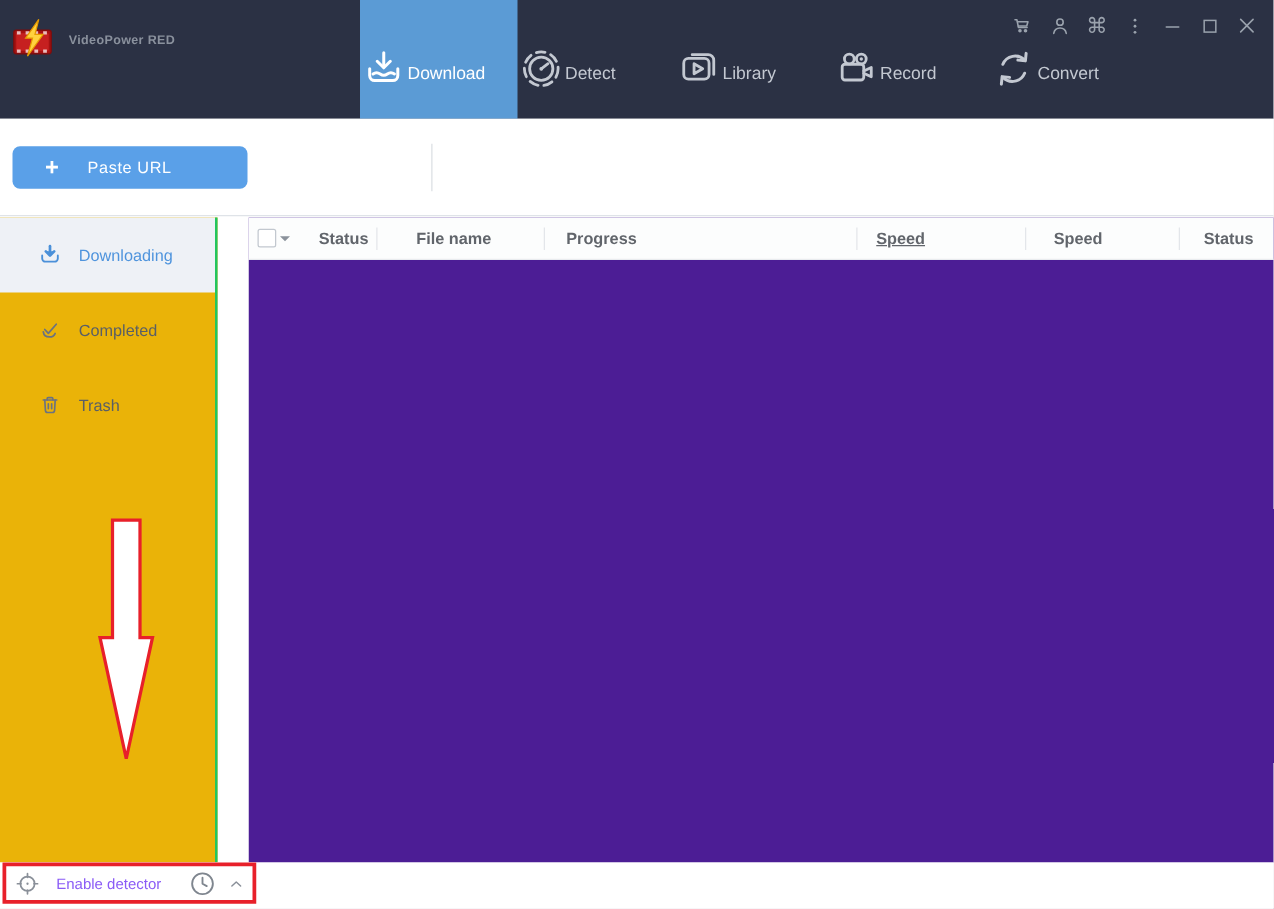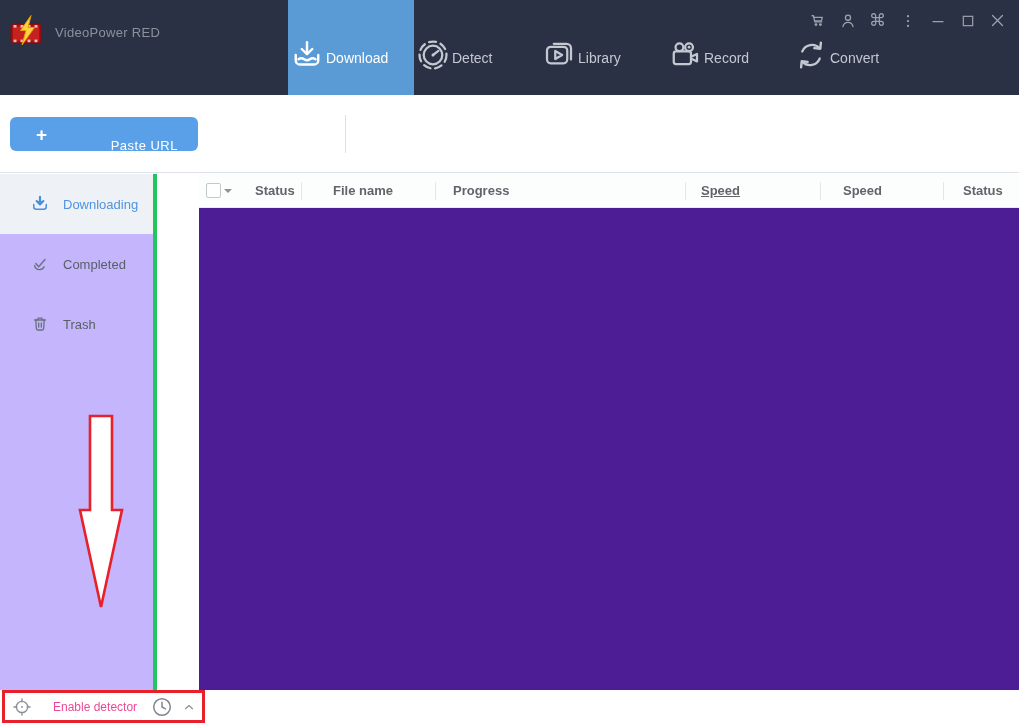--- a/index.html
+++ b/index.html
@@ -5,47 +5,47 @@
   * { margin:0; padding:0; box-sizing:border-box; }
   html,body { background:#e9e9e9; }
   body { font-family:"Liberation Sans", sans-serif; }
   .window{
     position:relative; width:1019px; height:727px; background:#ffffff;
     overflow:hidden; margin:0 auto;
   }
   
   .header{ position:absolute; left:0; top:0; width:100%; height:95px; background:#2b3144; }
   .brand{ position:absolute; left:8px; top:14px; display:flex; align-items:center; gap:9px; }
-  .brand .title{ color:#8a919d; font-size:13px; font-weight:normal; letter-spacing:.3px;text-align:right; }
+  .brand .title{ color:#8a919d; font-size:10px; font-weight:bold; letter-spacing:.3px;text-align:right; }
   .tabs{ position:absolute; left:288px; top:0; height:95px; display:flex; }
   .tab{ width:126px; height:95px; display:flex; flex-direction:row; align-items:center;
         padding-top:15px; cursor:pointer; color:#c3c8d1; }
   .tab .ticon{ width:38px; height:38px; display:flex; align-items:center; justify-content:center; }
   .tab .tlabel{ font-size:14px; margin-top:5px; }
   .tab.active{ background:#5b9bd5; color:#ffffff; }
   
   .wctrl{ position:absolute; right:12px; top:11px; display:flex; align-items:center; gap:11px; z-index:5; }
   .wbtn{ width:19px; height:19px; display:flex; align-items:center; justify-content:center;
          color:#9aa2ad; cursor:pointer; font-size:16px; }
   
   .toolbar{ position:absolute; left:0; top:95px; width:100%; height:78px; background:#fff;
             border-bottom:1px solid #dfe3e8; }
   .paste-btn{ position:absolute; left:10px; top:22px; width:188px; height:34px; background:#5aa0e8;
               border:none; border-radius:6px; color:#fff; font-size:13px; cursor:pointer;
               font-family:"Liberation Sans",sans-serif; }
   .paste-btn .plus{ position:absolute; left:26px; top:7px; font-size:19px; font-weight:bold; }
-  .paste-btn .plabel{ position:absolute; left:60px; right:20px; top:9px; text-align:right; letter-spacing:.5px;margin-top:12px; }
+  .paste-btn .plabel{ position:absolute; left:60px; right:20px; top:9px; text-align:left; letter-spacing:.5px; }
   .tbico{ position:absolute; display:flex; align-items:center; justify-content:center; cursor:pointer; }
   .tb-enabled{ color:#4c5866; }
   .tb-disabled{ color:#b9c2cb; cursor:default; }
   .tb-divider{ position:absolute; left:345px; top:20px; width:1px; height:38px; background:#dcdfe3; }
   .caret-down{ width:0; height:0; border:5px solid transparent; border-top-color:#4c5866; margin-top:5px; }
   
-  .sidebar{ position:absolute; left:0; top:174px; width:157px; height:516px; background:#c4b5fd;
-            border-right:4px solid #22c55e; }
+  .sidebar{ position:absolute; left:0; top:174px; width:174px; height:516px; background:#eab308;
+            border-right:2px solid #22c55e; }
   .side-item{ height:60px; display:flex; align-items:center; padding-left:30px; gap:13px;
               cursor:pointer; color:#5a5f66; font-size:13px; }
   .side-item .sico{ width:20px; height:20px; color:#6b7280; flex:none; }
   .side-item.active{ background:#eef1f6; color:#4f94dd; }
   .side-item.active .sico{ color:#4a90d9; }
   
   .main{ position:absolute; left:199px; top:174px; width:820px; height:516px; background:#4c1d95; }
   .thead{ display:flex; height:34px; background:#fcfdfd; border-bottom:1px solid #e9ecef; }
   .th{ position:relative; display:flex; align-items:center; font-size:13px; font-weight:bold;
        color:#61656b; cursor:pointer; }
@@ -57,21 +57,21 @@
   .th-speed{ width:135px; padding-left:16px;text-decoration:underline; }
   .th-size{ width:123px; padding-left:23px; }
   .th-source{ flex:1; padding-left:20px; }
   .checkbox{ width:15px; height:15px; border:1px solid #c2c8cf; background:#fff; border-radius:2px; }
   .cb-caret{ width:0; height:0; border:4px solid transparent; border-top-color:#8b929b; margin-top:4px; }
   
   .statusbar{ position:absolute; left:0; top:690px; width:100%; height:37px; background:#fff; }
   .detector-box{ position:absolute; left:2px; top:0; width:203px; height:33px;
                  border:3px solid #e8202a; display:flex; align-items:center;
                  padding:0 6px; background:#fff; }
-  .detector-box .dlabel{ font-size:12px; color:#ec4899; margin-left:20px; }
+  .detector-box .dlabel{ font-size:12px; color:#8b5cf6; margin-left:12px; }
   .det-ico{ width:22px; height:22px; color:#8a9099; flex:none; cursor:pointer; }
   .clock-ico{ width:24px; height:24px; color:#7f868f; margin-left:auto; flex:none; cursor:pointer; }
   .chev-up{ width:14px; height:14px; color:#8a9099; margin-left:8px; flex:none; cursor:pointer; }
   
   .arrow-annotation{ position:absolute; left:78px; top:413px; width:46px; height:198px; pointer-events:none; }
   svg{ display:block; }
 </style>
 </head>
 <body>
 

